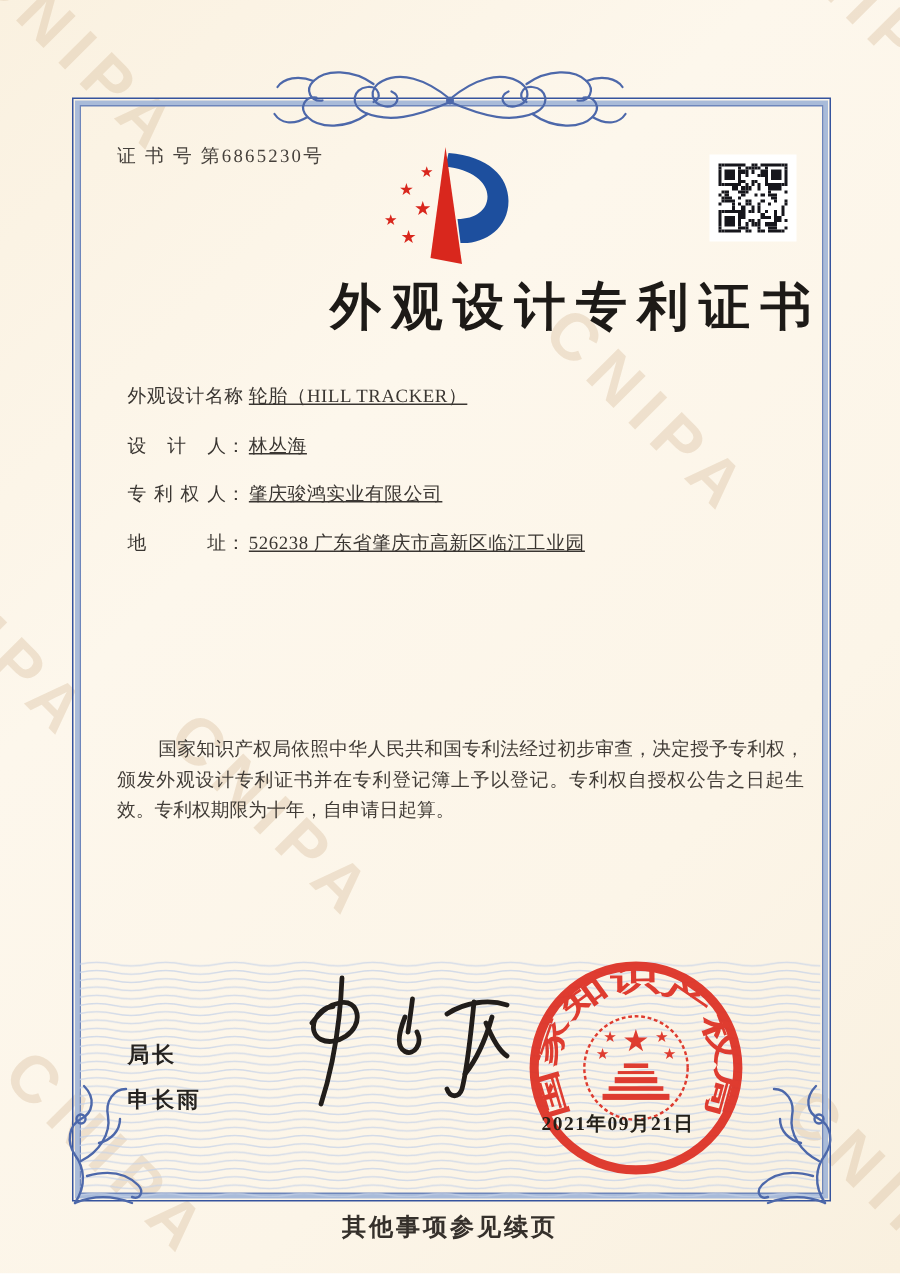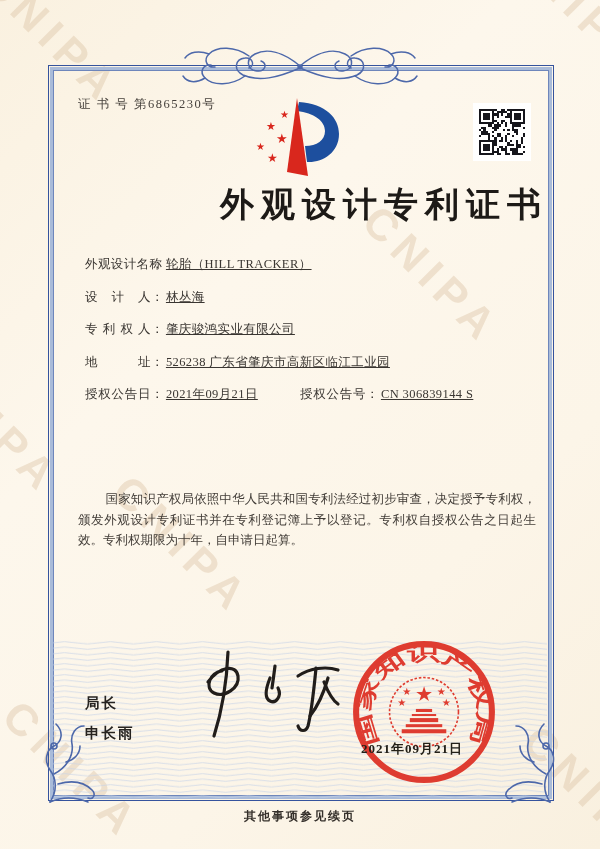--- a/index.html
+++ b/index.html
@@ -45,21 +45,21 @@
          font-size:14.5px;font-weight:700;color:#262320;letter-spacing:2px;}
   .post{top:694px;} .signer-name{top:724px;}
   .signature{position:absolute;left:178px;top:648px;}
   
   .seal{position:absolute;left:349px;top:637px;}
   .seal-date{position:absolute;left:342px;top:740px;width:140px;text-align:center;font-size:13px;
              font-weight:600;letter-spacing:1px;color:#232019;z-index:5;}
   
   .page-info{position:absolute;left:0;top:776px;width:600px;text-align:center;font-size:12px;
              letter-spacing:2px;color:#3d3833;}
-  .cont-note{position:absolute;left:0;top:808px;width:600px;text-align:center;font-size:12px;
+  .cont-note{position:absolute;left:0;top:808px;width:600px;text-align:center;font-size:16px;
              font-weight:600;letter-spacing:2px;color:#35302b;}
 </style>
 </head>
 <body>
 
 <div class="page">
 
   <span class="wm" style="left:-35px;top:10px">CNIPA</span>
   <span class="wm" style="left:490px;top:-20px">CNIPA</span>
   <span class="wm" style="left:345px;top:250px">CNIPA</span>
@@ -583,28 +583,20 @@
       <span class="flabel">外观设计名称</span><span>：</span><span class="fval">轮胎（HILL TRACKER）</span>
     </div>
     <div class="frow">
       <span class="flabel">设计人</span><span>：</span><span class="fval">林丛海</span>
     </div>
     <div class="frow">
       <span class="flabel">专利权人</span><span>：</span><span class="fval">肇庆骏鸿实业有限公司</span>
     </div>
     <div class="frow">
       <span class="flabel">地址</span><span>：</span><span class="fval">526238 广东省肇庆市高新区临江工业园</span>
-    </div>
-    <div class="frow">
-      <span>
-        <span class="flabel">授权公告日</span><span>：</span><span class="fval">2021年09月21日</span>
-      </span>
-      <span class="fgroup2">
-        <span class="flabel">授权公告号</span><span>：</span><span class="fval">CN 306839144 S</span>
-      </span>
     </div>
   </div>
 
   <div class="paras">
     <p>国家知识产权局依照中华人民共和国专利法经过初步审查，决定授予专利权，颁发外观设计专利证书并在专利登记簿上予以登记。专利权自授权公告之日起生效。专利权期限为十年，自申请日起算。</p>
   </div>
 
   <div class="post">局长</div>
   <div class="signer-name">申长雨</div>
 

